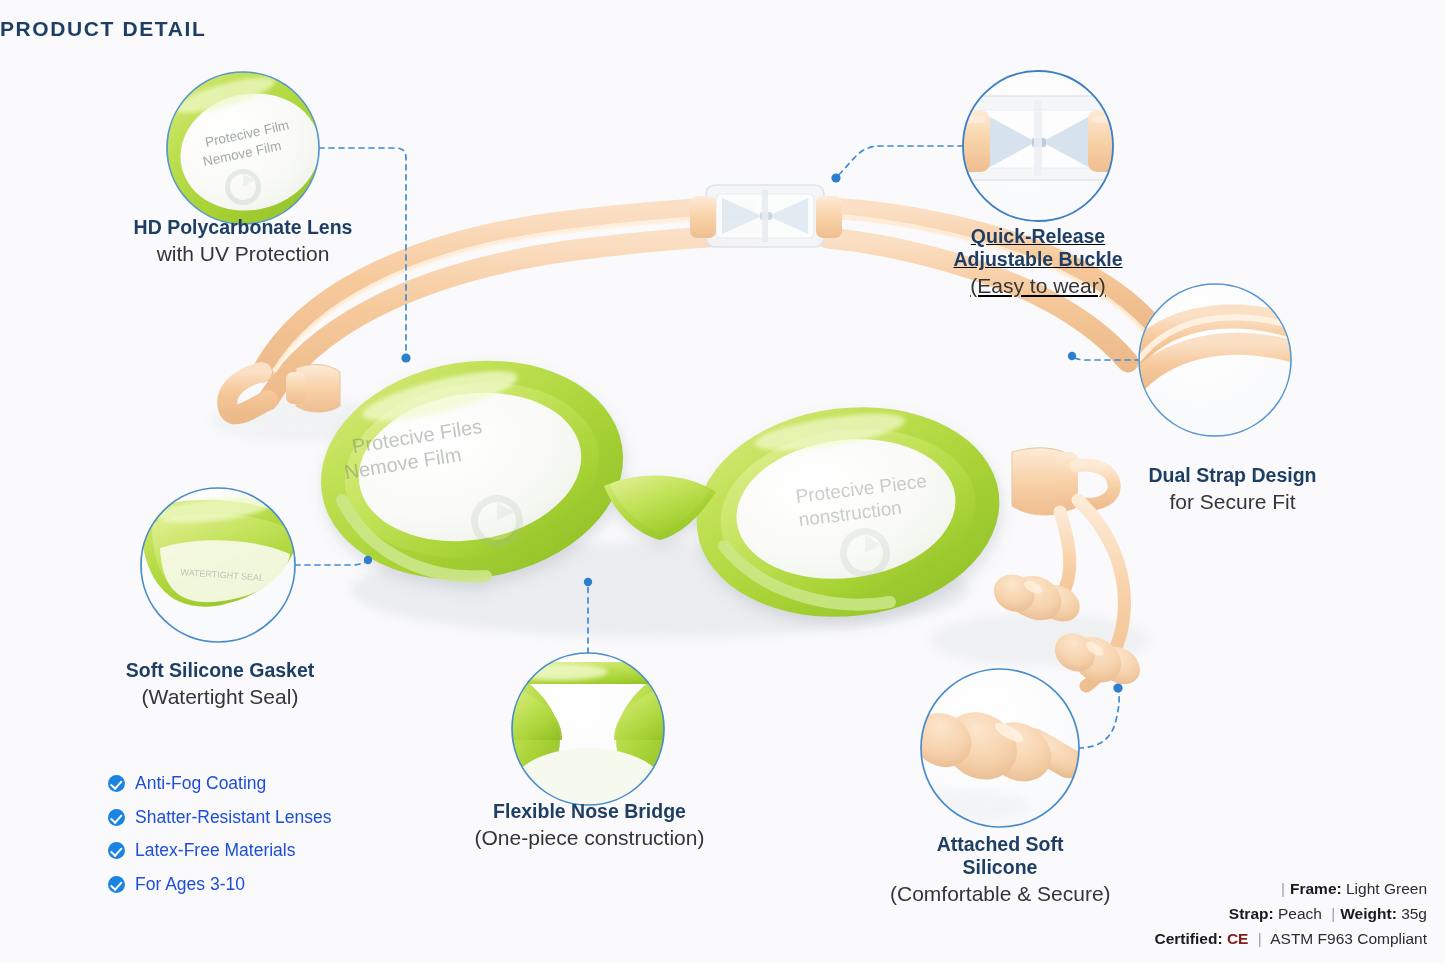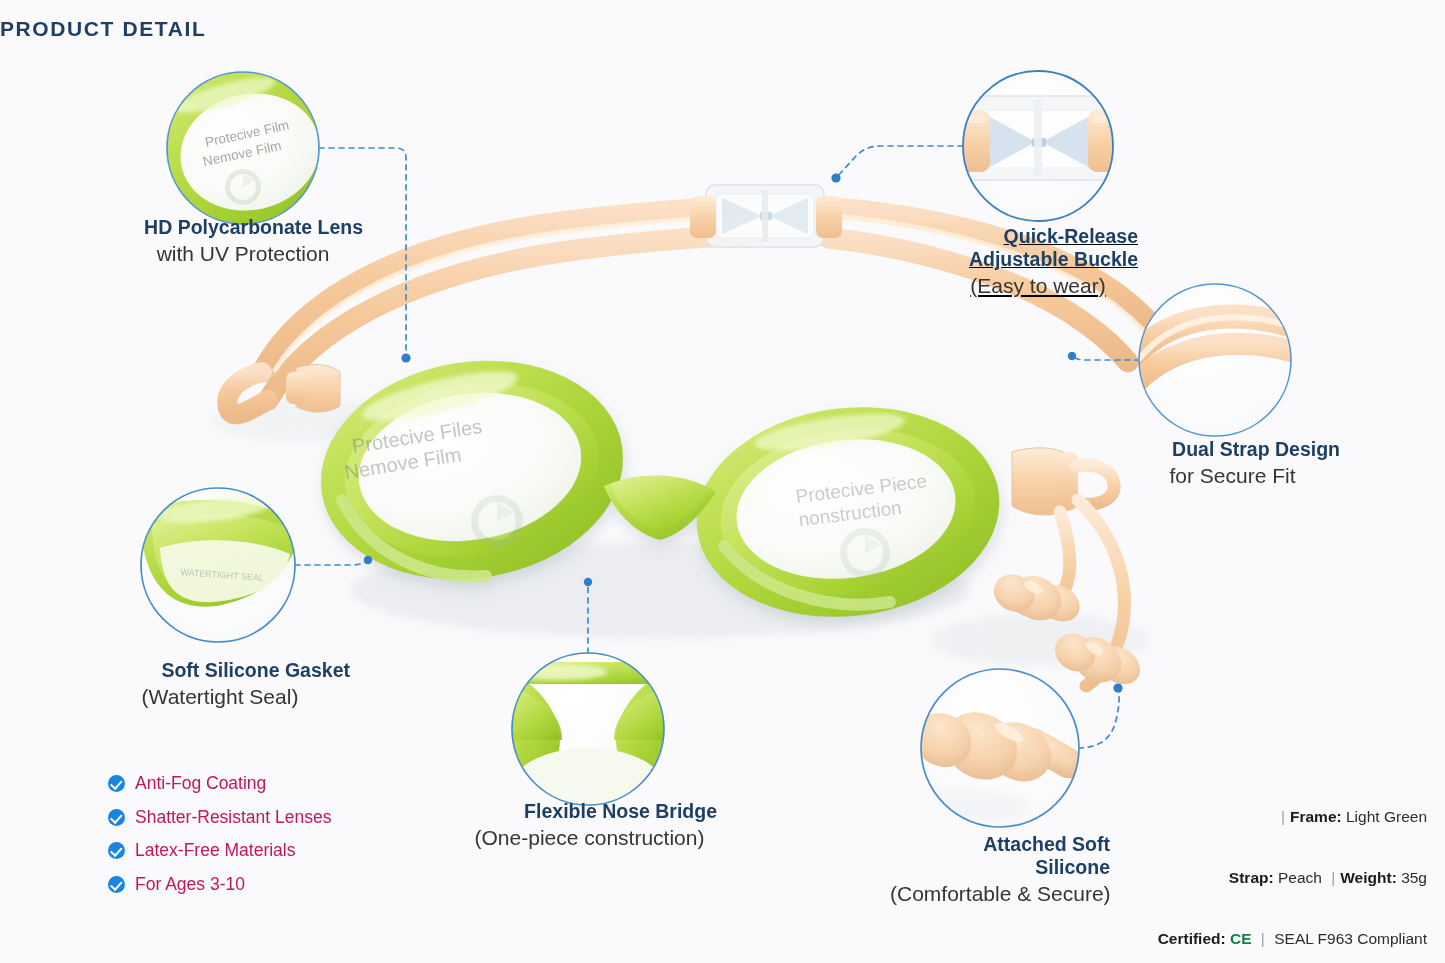--- a/index.html
+++ b/index.html
@@ -26,21 +26,21 @@
   
   svg.layer { position:absolute; left:0; top:0; width:1445px; height:963px; overflow:visible; }
   svg.layer.back  { z-index:1; }
   svg.layer.lines { z-index:4; }
   svg.layer.circles { z-index:5; }
 
   
   .callout { position:absolute; z-index:6; }
   .callout .c-title {
     font-size:19.5px; font-weight:bold; color:#1E3F63;
-    line-height:1.17; white-space:nowrap;text-align:right;
+    line-height:1.17; white-space:nowrap;
   }
   .callout .c-sub {
     font-size:21px; color:#353535; line-height:1.25;
     white-space:nowrap; margin-top:2px;
   }
   .callout.center { text-align:center; }
 
   
   .features { position:absolute; left:108px; top:767px; z-index:6; }
   .feat-row { display:flex; align-items:center; height:33.5px; }
@@ -48,32 +48,32 @@
     width:17px; height:17px; border-radius:50%;
     background:#1A84E0; flex:0 0 auto;
     position:relative; margin-right:10px;
   }
   .feat-check::after {
     content:""; position:absolute;
     left:5px; top:3px; width:4.5px; height:8.5px;
     border:solid #fff; border-width:0 2px 2px 0;
     transform:rotate(42deg);
   }
-  .feat-label { font-size:17.5px; color:#be185d; white-space:nowrap; }
+  .feat-label { font-size:17.5px; color:#1d4ed8; white-space:nowrap; }
 
   
   .specs {
     position:absolute; right:18px; bottom:12px; z-index:6;
     text-align:right; line-height:1.62;
     font-size:15.5px; color:#2C2C2C;
   }
-  .specs .row { white-space:nowrap;margin-top:36px; }
+  .specs .row { white-space:nowrap; }
   .specs b { font-weight:bold; color:#1A1A1A; }
   .specs .sep { color:#9AA2AC; padding:0 5px; }
-  .specs .ce { color:#15803d; font-weight:bold; }
+  .specs .ce { color:#7f1d1d; font-weight:bold; }
 </style>
 </head>
 <body>
 
 <div id="stage">
 
   <div class="title">PRODUCT DETAIL</div>
 
   <svg class="layer back" viewBox="0 0 1445 963">
     <defs>
@@ -367,21 +367,21 @@
     <div class="c-title">HD Polycarbonate Lens</div>
     <div class="c-sub">with UV Protection</div>
   </div>
 
   <div class="callout center" style="left:938px; top:225px; width:200px;text-decoration:underline;">
     <div class="c-title">Quick-Release</div>
     <div class="c-title">Adjustable Buckle</div>
     <div class="c-sub">(Easy to wear)</div>
   </div>
 
-  <div class="callout center" style="left:1125px; top:438px; width:215px;">
+  <div class="callout center" style="left:1125px; top:464px; width:215px;">
     <div class="c-title">Dual Strap Design</div>
     <div class="c-sub">for Secure Fit</div>
   </div>
 
   <div class="callout center" style="left:90px; top:659px; width:260px;">
     <div class="c-title">Soft Silicone Gasket</div>
     <div class="c-sub">(Watertight Seal)</div>
   </div>
 
   <div class="callout center" style="left:462px; top:800px; width:255px;">
@@ -422,17 +422,17 @@
     <div class="row">
       <b>Strap:</b>
       <span>Peach</span>
       <span class="sep">|</span><b>Weight:</b>
       <span>35g</span>
     </div>
     <div class="row">
       <b>Certified:</b>
       <span class="ce">CE</span>
       <span class="sep">|</span>
-      <span>SEAL F963 Compliant</span>
+      <span>ASTM F963 Compliant</span>
     </div>
   </div>
 
 </div>
 
 </body></html>

